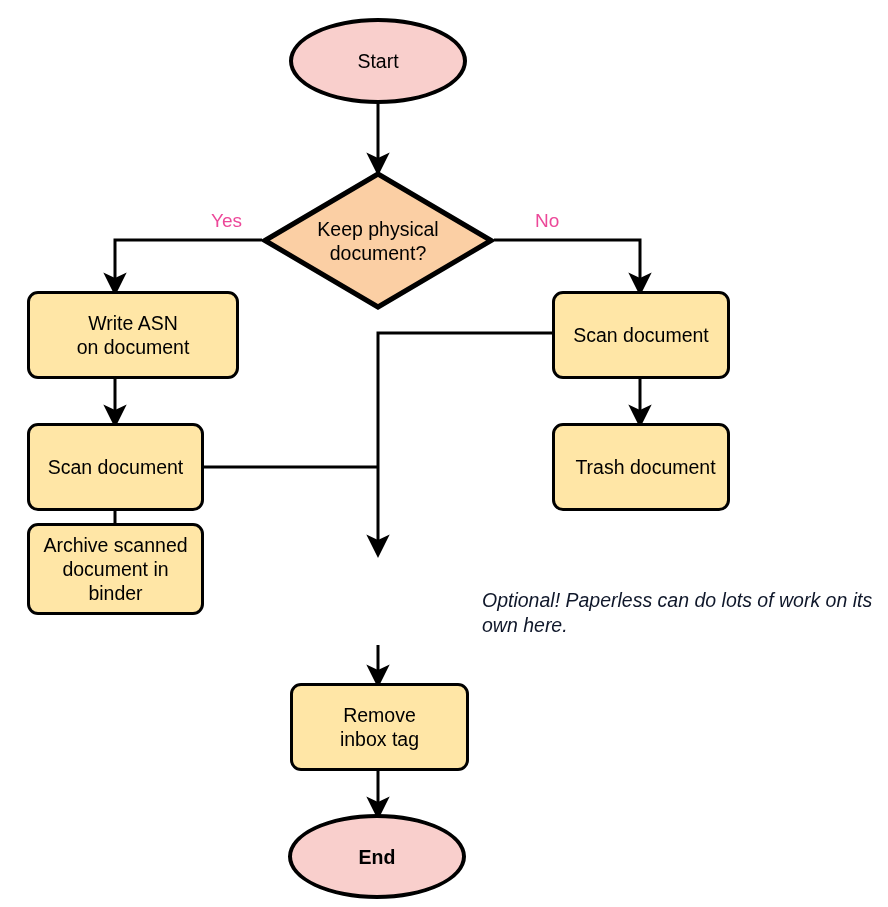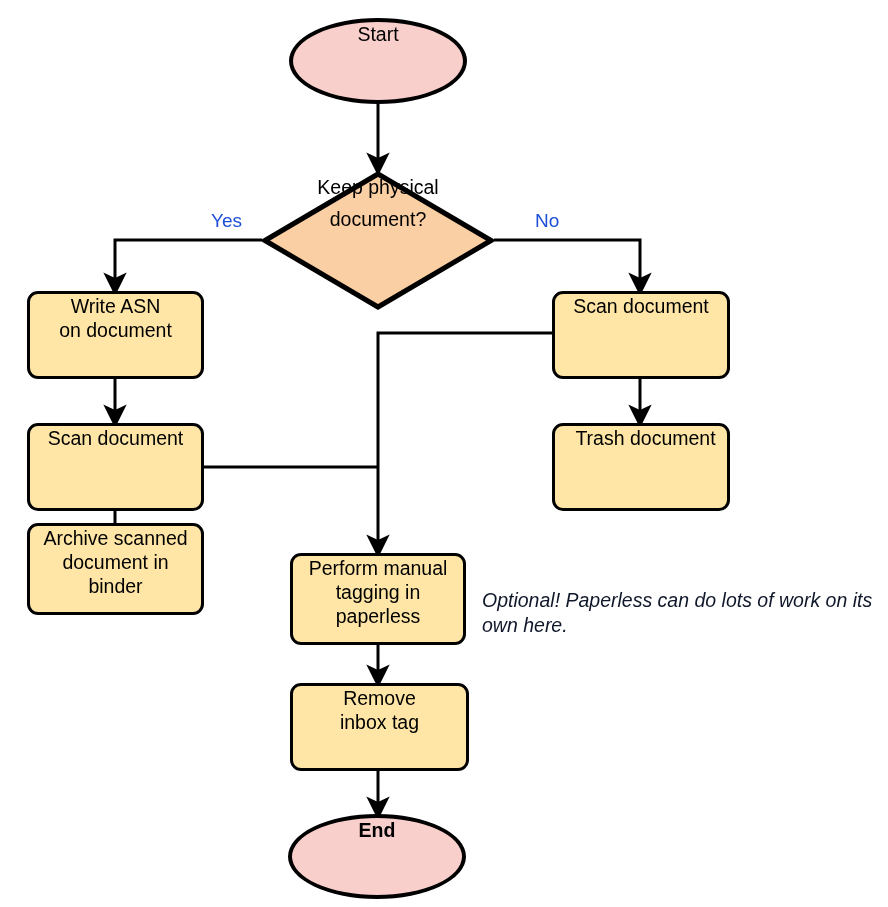--- a/index.html
+++ b/index.html
@@ -23,20 +23,21 @@
     position: absolute;
     left: 0;
     top: 0;
     width: 888px;
     height: 907px;
   }
   .node {
     position: absolute;
     box-sizing: border-box;
     display: flex;
+    align-items: center;
     justify-content: center;
     text-align: center;
     color: #000000;
     z-index: 2;
   }
   .node-process {
     border: 3px solid #000000;
     border-radius: 11px;
     background: #ffe6a6;
     font-size: 19.5px;
@@ -45,39 +46,39 @@
   .node-terminator {
     border: 4px solid #000000;
     border-radius: 50%;
     background: #f9cfcc;
     font-size: 19.5px;
     line-height: 24px;
   }
   .node-decision {
     background: transparent;
     font-size: 19.5px;
-    line-height: 32px;
+    line-height: 24px;
   }
   .node-decision .diamond-shape {
     position: absolute;
     left: 0;
     top: 0;
     width: 100%;
     height: 100%;
     z-index: 0;
   }
   .node-decision .decision-label {
     position: relative;
     z-index: 1;
   }
   .edge-label {
     position: absolute;
     font-size: 19px;
     line-height: 22px;
-    color: #1d4ed8;
+    color: #ec4899;
     background: #ffffff;
     padding: 0 3px;
     z-index: 3;
     white-space: nowrap;
   }
   .annotation {
     position: absolute;
     font-size: 19.5px;
     line-height: 25px;
     font-style: italic;
@@ -138,21 +139,21 @@
   </div>
 
   <div class="edge-label" style="left:208px; top:210px;">
     <span>Yes</span>
   </div>
 
   <div class="edge-label" style="left:532px; top:210px;">
     <span>No</span>
   </div>
 
-  <div class="node node-process" style="left:27px; top:291px; width:177px; height:88px;">
+  <div class="node node-process" style="left:27px; top:291px; width:212px; height:88px;">
     <span class="label-text">Write ASN
 on document</span>
   </div>
 
   <div class="node node-process" style="left:27px; top:423px; width:177px; height:88px;">
     <span class="label-text">Scan document</span>
   </div>
 
   <div class="node node-process" style="left:27px; top:523px; width:177px; height:92px;">
     <span class="label-text">Archive scanned
@@ -161,25 +162,20 @@
   </div>
 
   <div class="node node-process" style="left:552px; top:291px; width:178px; height:88px;">
     <span class="label-text">Scan document</span>
   </div>
 
   <div class="node node-process" style="left:552px; top:423px; width:178px; height:88px;padding-left:9px;">
     <span class="label-text">Trash document</span>
   </div>
 
-  <div class="node node-process" style="left:290px; top:553px; width:176px; height:92px;">
-    <span class="label-text">Perform manual
-tagging in
-paperless</span>
-  </div>
 
   <div class="node node-process" style="left:290px; top:683px; width:179px; height:88px;">
     <span class="label-text">Remove
 inbox tag</span>
   </div>
 
   <div class="node node-terminator" style="left:288px; top:814px; width:178px; height:85px;font-weight:bold;">
     <span class="label-text">End</span>
   </div>
 

